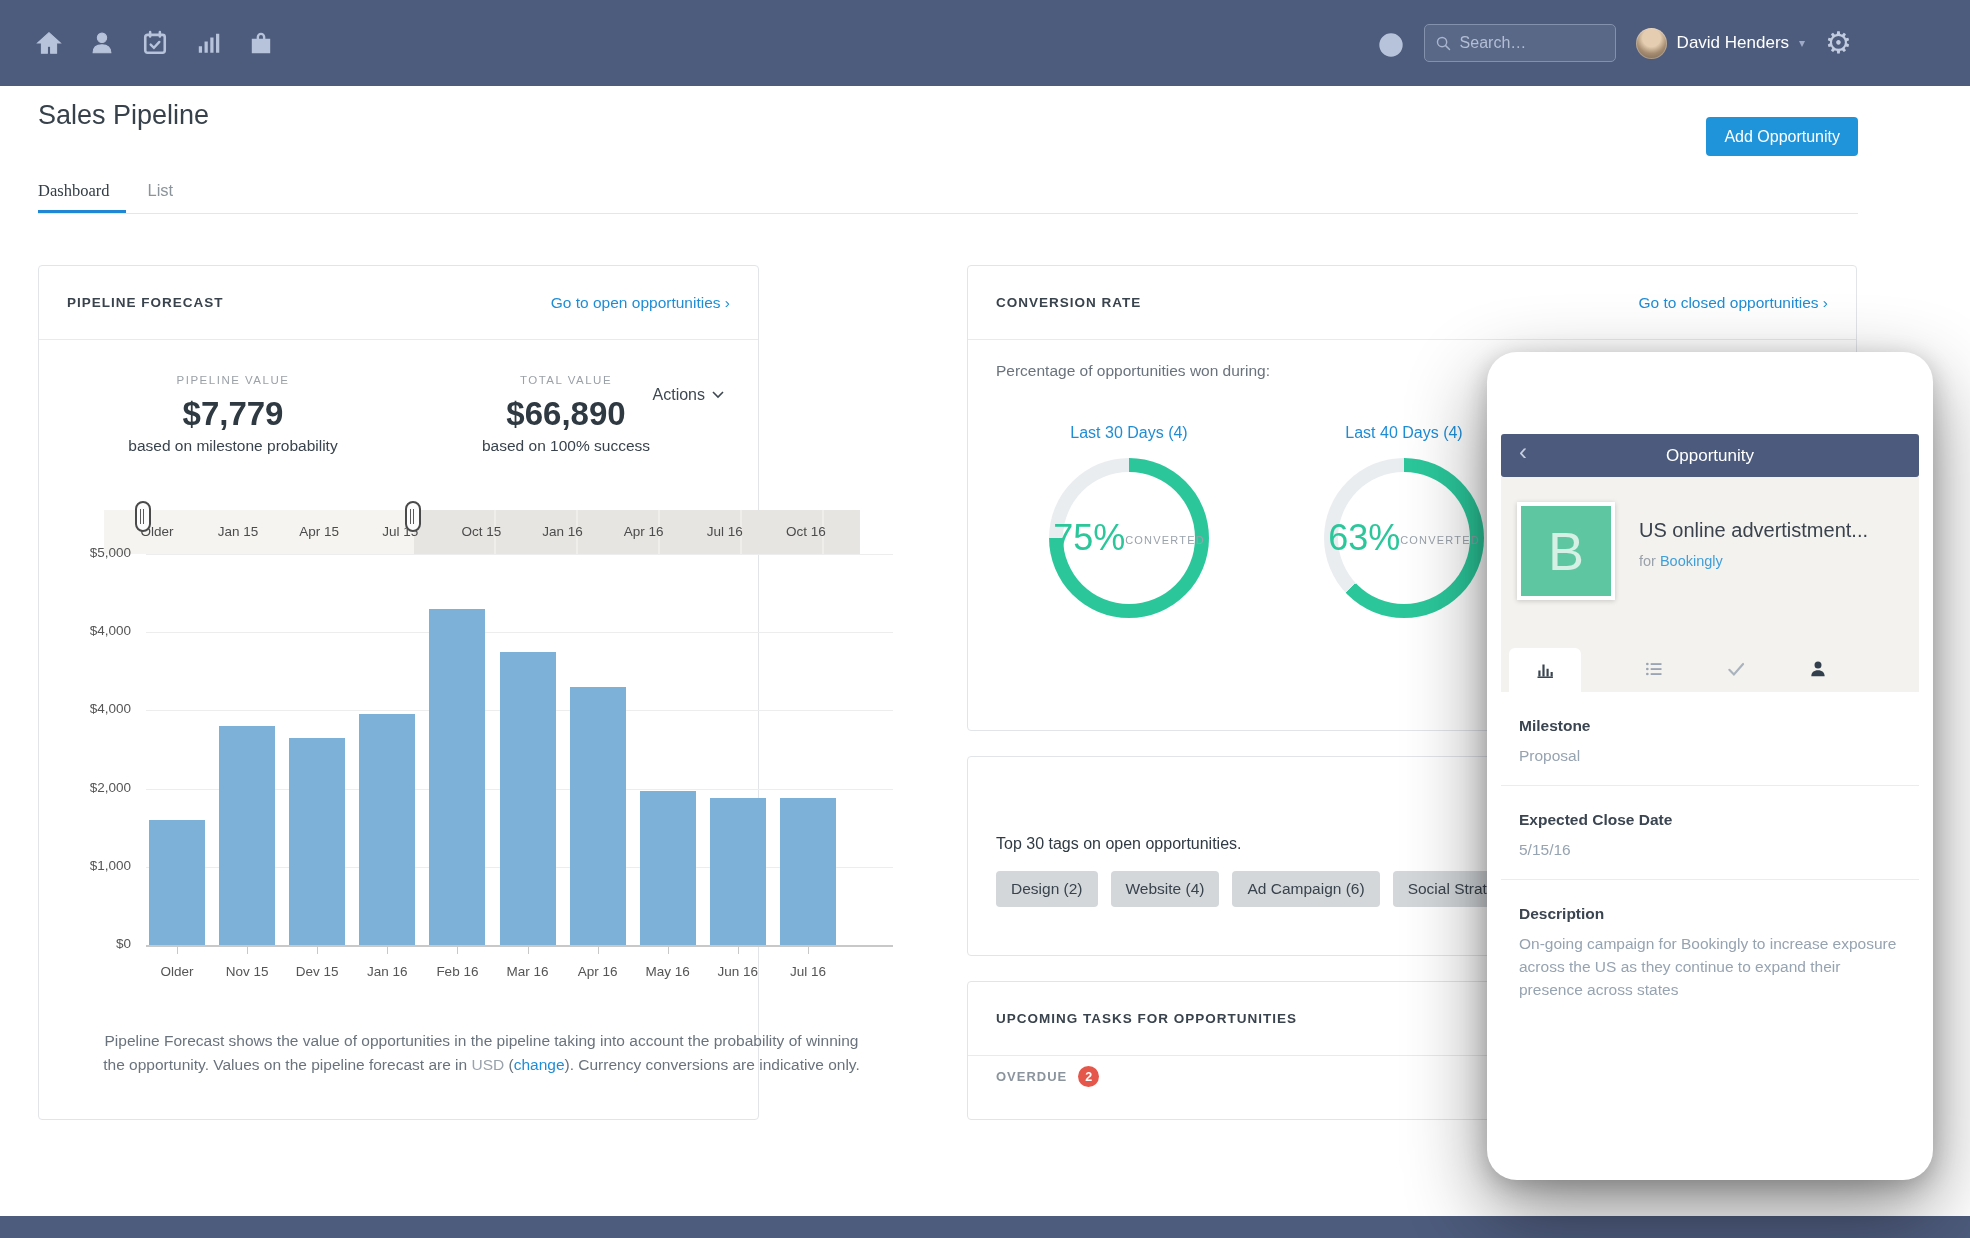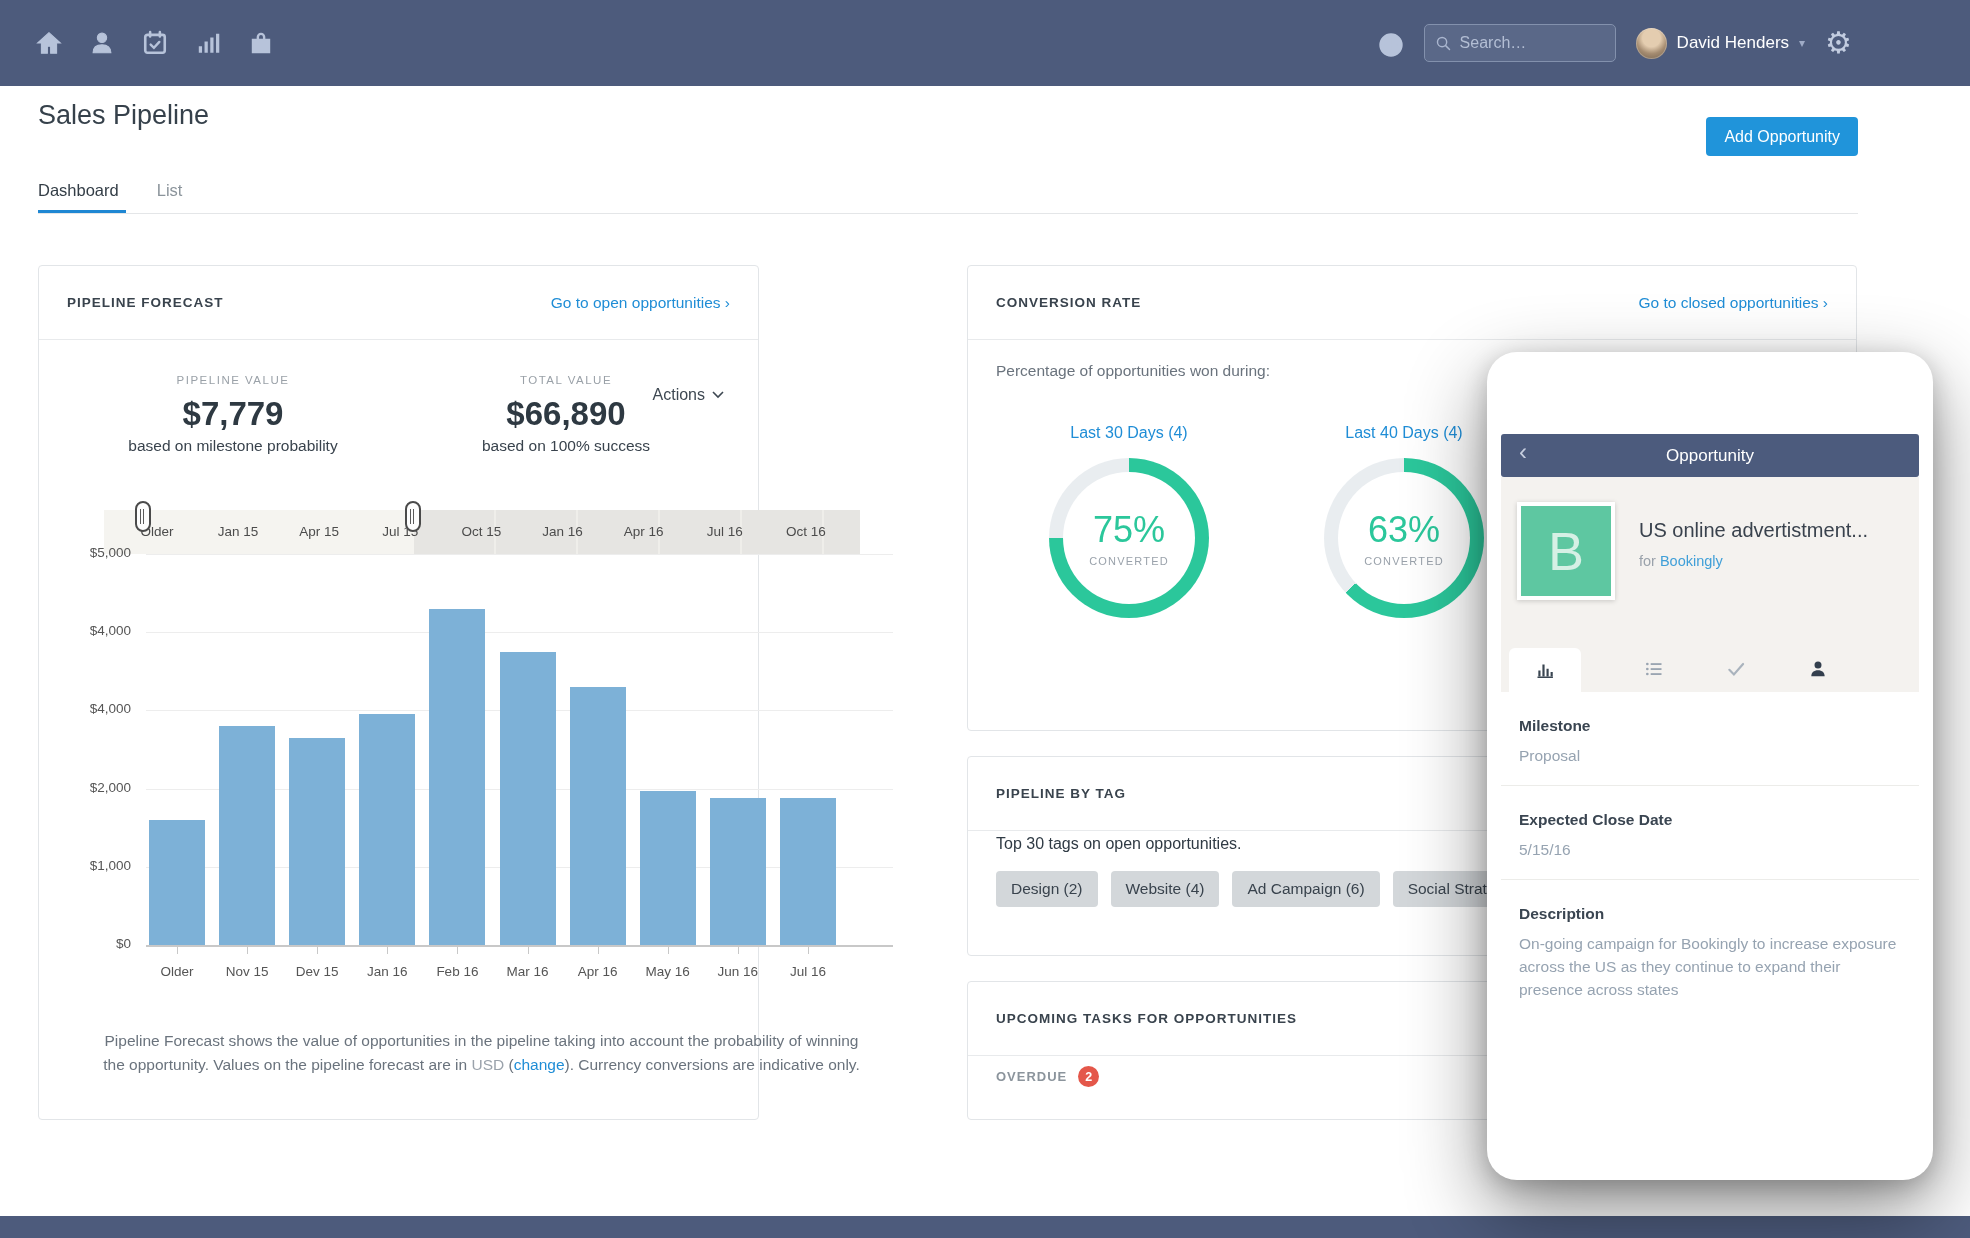--- a/index.html
+++ b/index.html
@@ -31,21 +31,21 @@
   .caret { color:#9fabc6; font-size:12px; }
   .gear { font-size:30px; color:#c2cce0; cursor:pointer; line-height:1; }
 
   
   .page-title { position:absolute; left:38px; top:100px; font-size:27px; font-weight:500; color:#36414b; }
   .add-btn { position:absolute; right:112px; top:117px; height:39px; padding:0 18px;
     background:#2094da; color:#fff; font-size:16px; border:none; border-radius:4px;
     font-family:inherit; cursor:pointer; }
   .tabs { position:absolute; left:38px; top:181px; display:flex; gap:38px; }
   .tab { font-size:16.5px; cursor:pointer; padding-bottom:14px; }
-  .tab.active { color:#333d46; }
+  .tab.active { color:#333d46;font-family:Liberation Serif, serif; }
   .tab.inactive { color:#8b949b; }
   .tab-underline { position:absolute; left:38px; top:210px; width:88px; height:4px; background:#1f87d3; }
   .tabs-border { position:absolute; left:38px; right:112px; top:213px; height:1px; background:#e4e6e8; }
 
   
   .panel { position:absolute; background:#fff; border:1px solid #e2e5e8; border-radius:4px; }
   .panel-head { height:74px; display:flex; align-items:center; justify-content:space-between;
     padding:0 28px; border-bottom:1px solid #e8eaec; }
   .panel-title { font-size:13.5px; font-weight:bold; letter-spacing:1px; color:#39434d; }
   .panel-link { font-size:15.5px; color:#1f8dd6; cursor:pointer; white-space:nowrap; }
@@ -94,21 +94,21 @@
   .footnote .usd { color:#9aa2ab; }
   .footnote .change-link { color:#1f8dd6; cursor:pointer; }
 
   
   .conv-subtitle { position:absolute; left:28px; top:96px; font-size:15.5px; color:#6a737d; }
   .donut-block { position:absolute; top:158px; width:220px; text-align:center; }
   .donut-block.b1 { left:51px; } .donut-block.b2 { left:326px; }
   .donut-link { font-size:16px; color:#1f8dd6; cursor:pointer; }
   .donut { position:relative; width:160px; height:160px; border-radius:50%; margin:16px auto 0; }
   .donut-hole { position:absolute; inset:14px; background:#fff; border-radius:50%;
-    display:flex; flex-direction:column; align-items:center; justify-content:center; }
+    display:flex; flex-direction:row; align-items:center; justify-content:center; }
   .donut-pct { font-size:36px; color:#2bc79b; }
   .donut-cap { font-size:11px; letter-spacing:1.2px; color:#9aa2ab; margin-top:4px; }
 
   
   .tags-subtitle { position:absolute; left:28px; top:78px; font-size:16px; color:#2f3a44; }
   .tag-list { position:absolute; left:28px; top:114px; display:flex; gap:13px; }
   .tag-pill { background:#d3d7da; border-radius:4px; padding:9px 15px; font-size:15.5px;
     color:#39434d; white-space:nowrap; cursor:pointer; }
 
   
@@ -324,23 +324,20 @@
       <div class="donut" style="background: conic-gradient(rgb(43, 199, 155) 226.8deg, rgb(233, 237, 240) 0deg);">
         <div class="donut-hole">
           <div class="donut-pct">63%</div>
           <div class="donut-cap">CONVERTED</div>
         </div>
       </div>
     </div>
   </section>
 
   <section class="panel panel-tags">
-    <div class="panel-head">
-      <span class="panel-title">PIPELINE BY TAG</span>
-    </div>
     <div class="tags-subtitle">Top 30 tags on open opportunities.</div>
     <div class="tag-list">
         <div class="tag-pill">Design (2)</div>
         <div class="tag-pill">Website (4)</div>
         <div class="tag-pill">Ad Campaign (6)</div>
         <div class="tag-pill">Social Strateg</div>
       </div>
   </section>
 
   <section class="panel panel-tasks">

